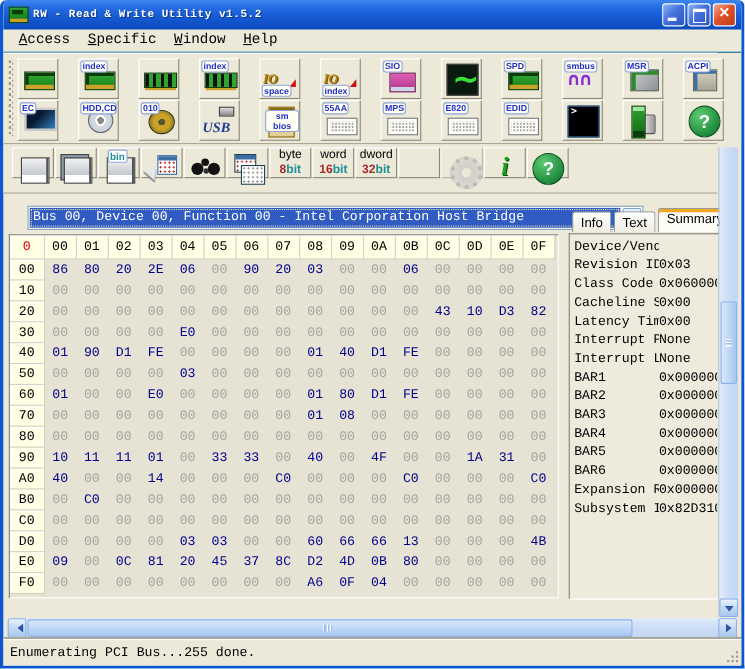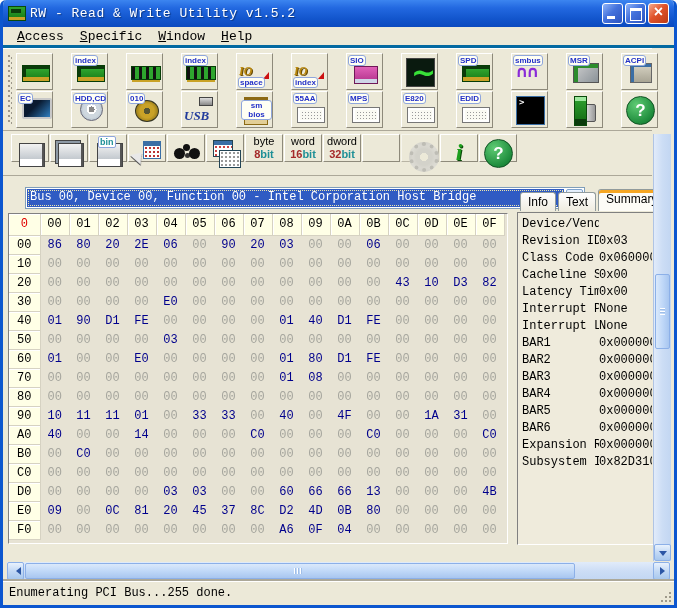--- a/index.html
+++ b/index.html
@@ -10,35 +10,35 @@
     border:3px solid #0C56CF; border-top:none; border-radius:6px 6px 0 0; overflow:hidden; }
 
   
   .titlebar { position:absolute; top:0; left:0; right:0; height:27px;
     background:linear-gradient(180deg,#3C85F0 0%,#2268E0 30%,#1255CC 70%,#0B4ABF 100%);
     display:flex; align-items:center; padding:0 5px; }
   .app-icon { width:18px; height:15px; margin-right:4px; position:relative;
     background:linear-gradient(180deg,#2FA32F,#147814); border:1px solid #0A4A0A;
     box-shadow:inset 0 -3px 0 #C9A227; }
   .app-icon::before{ content:""; position:absolute; top:2px; left:2px; width:10px; height:4px; background:#0B3B0B; }
-  .title-text { color:#fff; font-weight:normal; font-size:13px; letter-spacing:.5px;
+  .title-text { color:#fff; font-weight:bold; font-size:10px; letter-spacing:.5px;
     text-shadow:1px 1px 1px #0A3580; flex:1; white-space:nowrap; overflow:hidden; }
   .winbtns { display:flex; gap:2px; }
   .wbtn { width:21px; height:21px; border:1px solid #fff; border-radius:3px; position:relative;
     background:linear-gradient(135deg,#8FB4F9 0%,#4472DC 45%,#2B53C0 100%); }
   .wbtn.close { background:linear-gradient(135deg,#F5A98C 0%,#E0532B 45%,#BD3A14 100%); }
   .wbtn.min::before { content:""; position:absolute; left:4px; bottom:4px; width:8px; height:3px; background:#fff; }
   .wbtn.max::before { content:""; position:absolute; left:4px; top:4px; width:10px; height:9px;
     border:1px solid #fff; border-top:3px solid #fff; }
   .wbtn.close::before { content:"\00D7"; position:absolute; left:0; right:0; top:-1px; text-align:center;
     color:#fff; font:bold 16px "Liberation Sans",sans-serif; }
 
   
   .menubar { position:absolute; top:27px; left:0; right:0; height:21px; display:flex;
-    align-items:flex-end; padding-left:6px; background:#ECE9D8; border-bottom:3px solid #0369a1; }
+    align-items:flex-start; padding-left:6px; background:#ECE9D8; border-bottom:1px solid #0369a1; }
   .menu-item { padding:1px 8px; font-size:13px; color:#000; }
 
   
   .toolbar-main { position:absolute; top:48px; left:0; right:22px; height:83px;
     border-top:1px solid #fff; border-bottom:1px solid #ACA899; background:#ECE9D8; }
   .toolbar-main::before { content:""; position:absolute; left:5px; top:6px; bottom:6px; width:4px;
     background:repeating-linear-gradient(180deg,#9C978A 0 2px,transparent 2px 5px),
                repeating-linear-gradient(180deg,#9C978A 0 2px,transparent 2px 5px);
     background-size:2px 100%,2px 100%; background-position:0 0,3px 2px; background-repeat:repeat-y; }
   .tb-row { position:absolute; left:13px; display:flex; gap:18px; }

